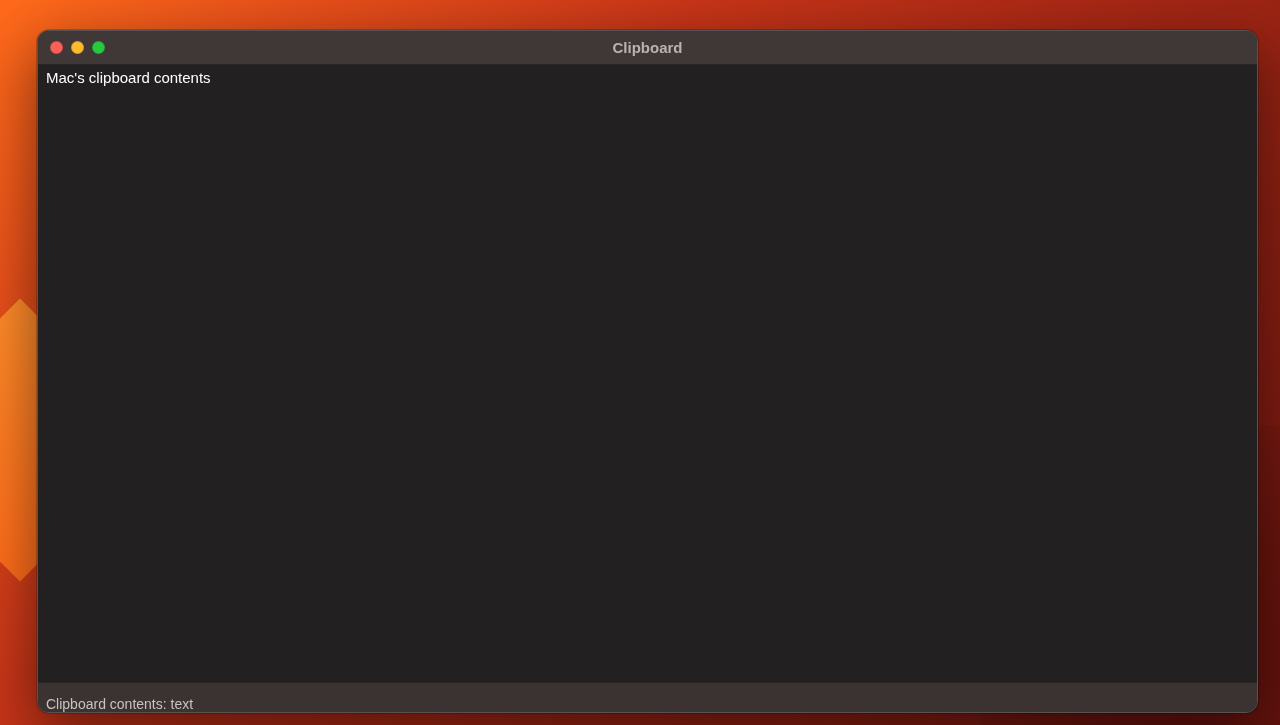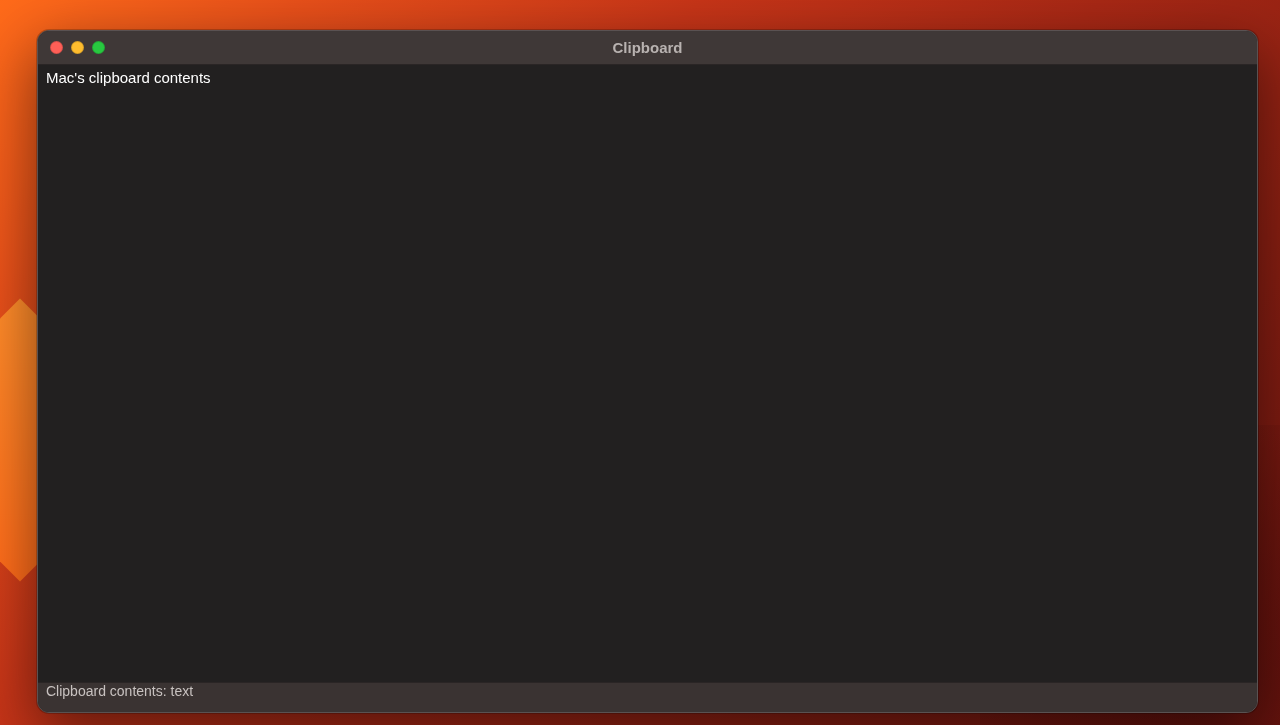--- a/index.html
+++ b/index.html
@@ -109,21 +109,21 @@
       padding: 4px 8px;
       font-size: 15px;
       overflow: auto;
     }
     
     .statusbar {
       height: 30px;
       background: #3a3332;
       border-top: 1px solid #2a2525;
       display: flex;
-      align-items: flex-start;
+      align-items: flex-end;
       padding: 0 8px;
       color: #c8c2c0;
       font-size: 14px;
       flex-shrink: 0;
     }
   </style>
 </head>
 <body>
 
 <div class="window">

